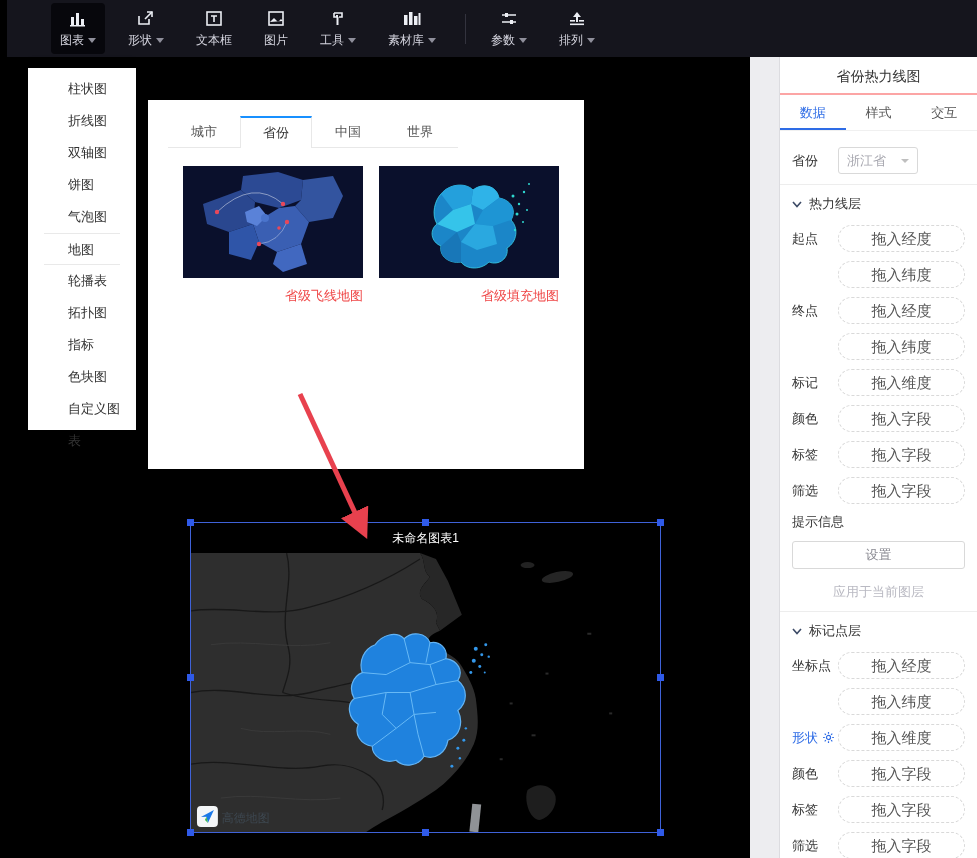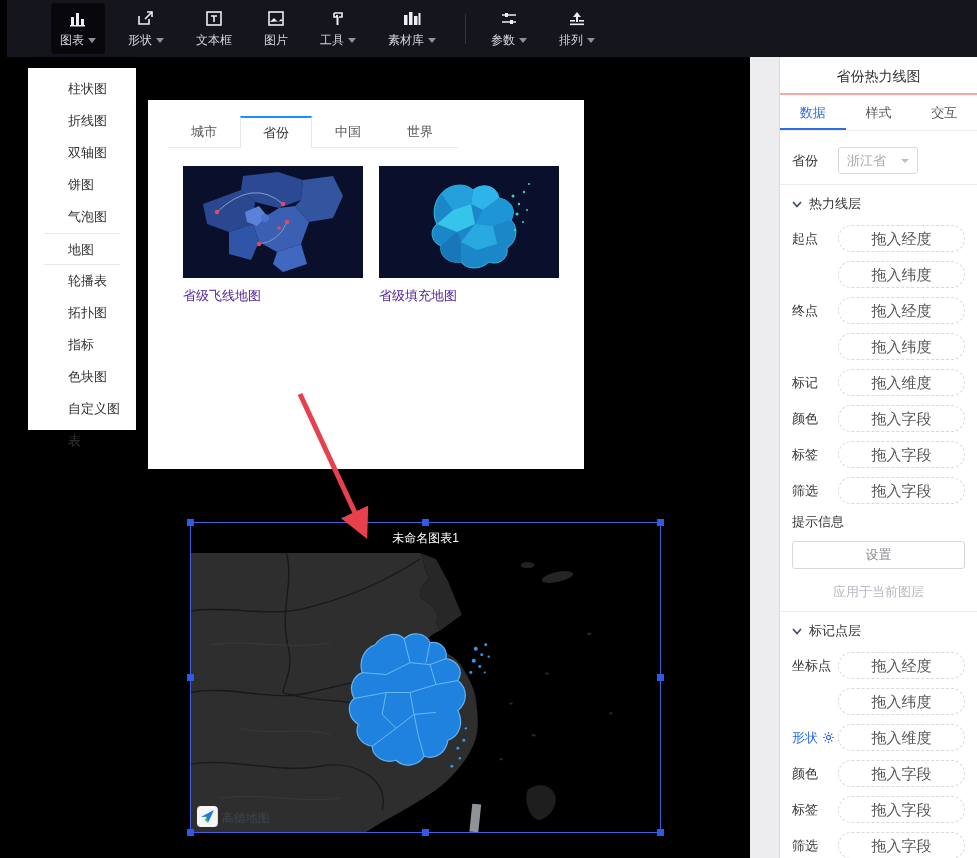--- a/index.html
+++ b/index.html
@@ -31,21 +31,21 @@
     box-shadow:0 3px 14px rgba(0,0,0,.35); padding-top:16px; z-index:20;margin-top:32px; }
   .fly-tabs { margin-left:20px; width:290px; display:flex; border-bottom:1px solid #e8e8e8; }
   .fly-tab { width:72px; height:31px; display:flex; align-items:center; justify-content:center;
     font-size:13px; color:#555; cursor:pointer; position:relative; }
   .fly-tab.active { color:#333; background:#fff; border-left:1px solid #e8e8e8; border-right:1px solid #e8e8e8;
     border-top:2px solid #1890ff; margin-bottom:-1px; height:32px; }
   .thumb-grid { margin:18px 0 0 35px; display:grid; grid-template-columns:180px 180px; column-gap:16px; }
   .thumb-card { width:180px; cursor:pointer; }
   .thumb-img { width:180px; height:112px; background:#0a102c; position:relative; overflow:hidden; }
   .thumb-img.selected { border:3px solid #1a7ce8; }
-  .thumb-label { text-align:left; font-size:13px; color:#4c1d95; padding:9px 0 10px; }
+  .thumb-label { text-align:right; font-size:13px; color:#ef4444; padding:9px 0 10px; }
   
   .widget { position:absolute; left:190px; top:522px; width:471px; height:311px;
     border:1px solid #3f62d8; background:#000; z-index:5; }
   .widget-title { height:30px; line-height:30px; text-align:center; color:#fff; font-size:12px; background:#000; }
   .widget-map { width:469px; height:279px; position:relative; overflow:hidden; }
   .handle { position:absolute; width:7px; height:7px; background:#2f5ae8; z-index:6; }
   
   .gutter { position:absolute; left:750px; top:57px; width:29px; height:801px; background:#ededf0; z-index:8; }
   .panel { position:absolute; left:779px; top:57px; width:198px; height:801px; background:#fff;
     border-left:1px solid #dcdce0; z-index:9; overflow:hidden; }

